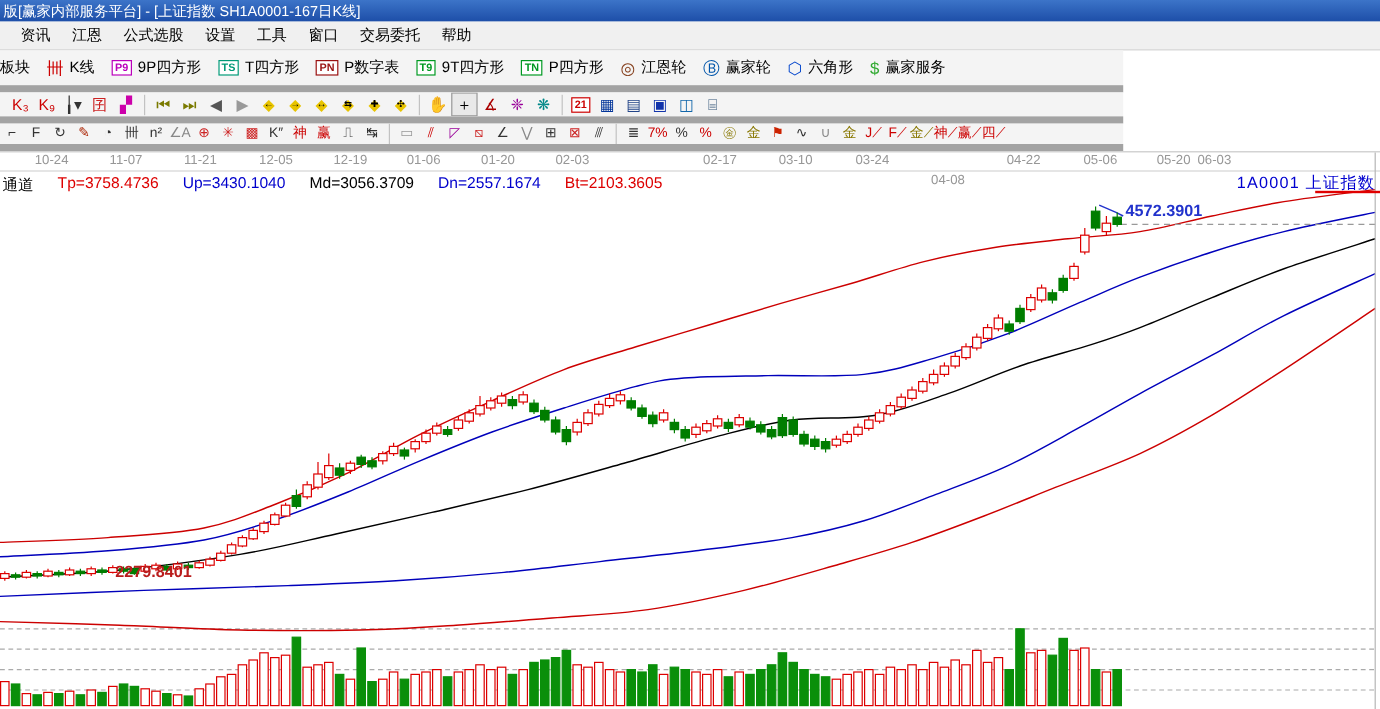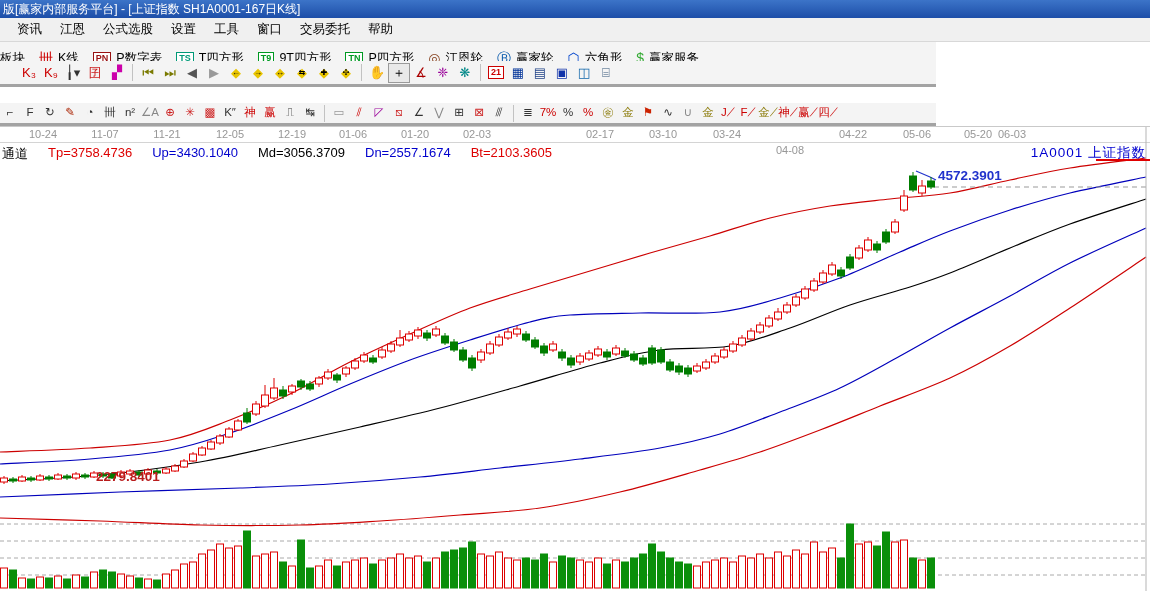--- a/index.html
+++ b/index.html
@@ -8,23 +8,23 @@
   
   #titlebar{position:absolute;left:0;top:0;width:1150px;height:18px;
     background:linear-gradient(180deg,#3c74c8,#1d4ea8);color:#fff;font-size:12px;
     line-height:18px;padding-left:3px;white-space:nowrap;overflow:hidden;}
   
   #menubar{position:absolute;left:0;top:18px;width:1150px;height:24px;background:#f0f0f0;
     border-bottom:1px solid #d8d8d8;display:flex;align-items:center;padding-left:8px;box-sizing:border-box;}
   .menu-item{font-size:12.5px;color:#000;padding:20px 9px;cursor:default;}
   
   .toolbar{position:absolute;left:0;width:936px;background:#f4f4f4;display:flex;align-items:center;
-    box-sizing:border-box;border-bottom:3px solid #a3a3a3;overflow:hidden;white-space:nowrap;}
+    box-sizing:border-box;border-bottom:6px solid #a3a3a3;overflow:hidden;white-space:nowrap;}
   #toolbar-main{top:42px;height:35px;padding-left:0;}
-  #toolbar-icons{top:61px;height:26px;padding-left:18px;text-align:right;}
+  #toolbar-icons{top:77px;height:26px;padding-left:6px;text-align:right;}
   #toolbar-draw{top:103px;height:23px;padding-left:0;}
   .tb-item{display:inline-flex;align-items:center;gap:5px;padding:0 7px;height:100%;font-size:12.5px;color:#000;cursor:default;}
   .badge{display:inline-block;border:1px solid currentColor;font-size:9px;font-weight:bold;
     padding:0 2px;line-height:11px;background:#fff;}
   .glyph{font-size:14px;line-height:1;}
   .ico{display:inline-flex;align-items:center;justify-content:center;min-width:22px;height:20px;
     font-size:13px;line-height:1;cursor:default;position:relative;}
   .ico .ov{position:absolute;left:50%;top:50%;transform:translate(-50%,-52%);font-size:8px;color:#000;font-weight:bold;}
   .ico.pressed{background:#e9e9e9;border:1px solid #9a9a9a;box-sizing:border-box;}
   .ico.small{min-width:20px;height:18px;font-size:11.5px;}
@@ -66,26 +66,30 @@
 
   <div id="toolbar-main" class="toolbar">
       <span class="tb-item cut-left">
         <span>板块</span>
       </span>
       <span class="tb-item">
         <span class="glyph" style="color: rgb(204, 0, 0);">卌</span>
         <span>K线</span>
       </span>
       <span class="tb-item">
+        <span class="badge" style="color: rgb(187, 0, 187);">P9</span>
+        <span>9P四方形</span>
+      </span>
+      <span class="tb-item">
+        <span class="badge" style="color: rgb(0, 153, 119);">TS</span>
+        <span>T四方形</span>
+      </span>
+      <span class="tb-item">
         <span class="badge" style="color: rgb(153, 17, 17);">PN</span>
         <span>P数字表</span>
-      </span>
-      <span class="tb-item">
-        <span class="badge" style="color: rgb(0, 153, 119);">TS</span>
-        <span>T四方形</span>
       </span>
       <span class="tb-item">
         <span class="badge" style="color: rgb(0, 153, 34);">T9</span>
         <span>9T四方形</span>
       </span>
       <span class="tb-item">
         <span class="badge" style="color: rgb(0, 153, 34);">TN</span>
         <span>P四方形</span>
       </span>
       <span class="tb-item">

